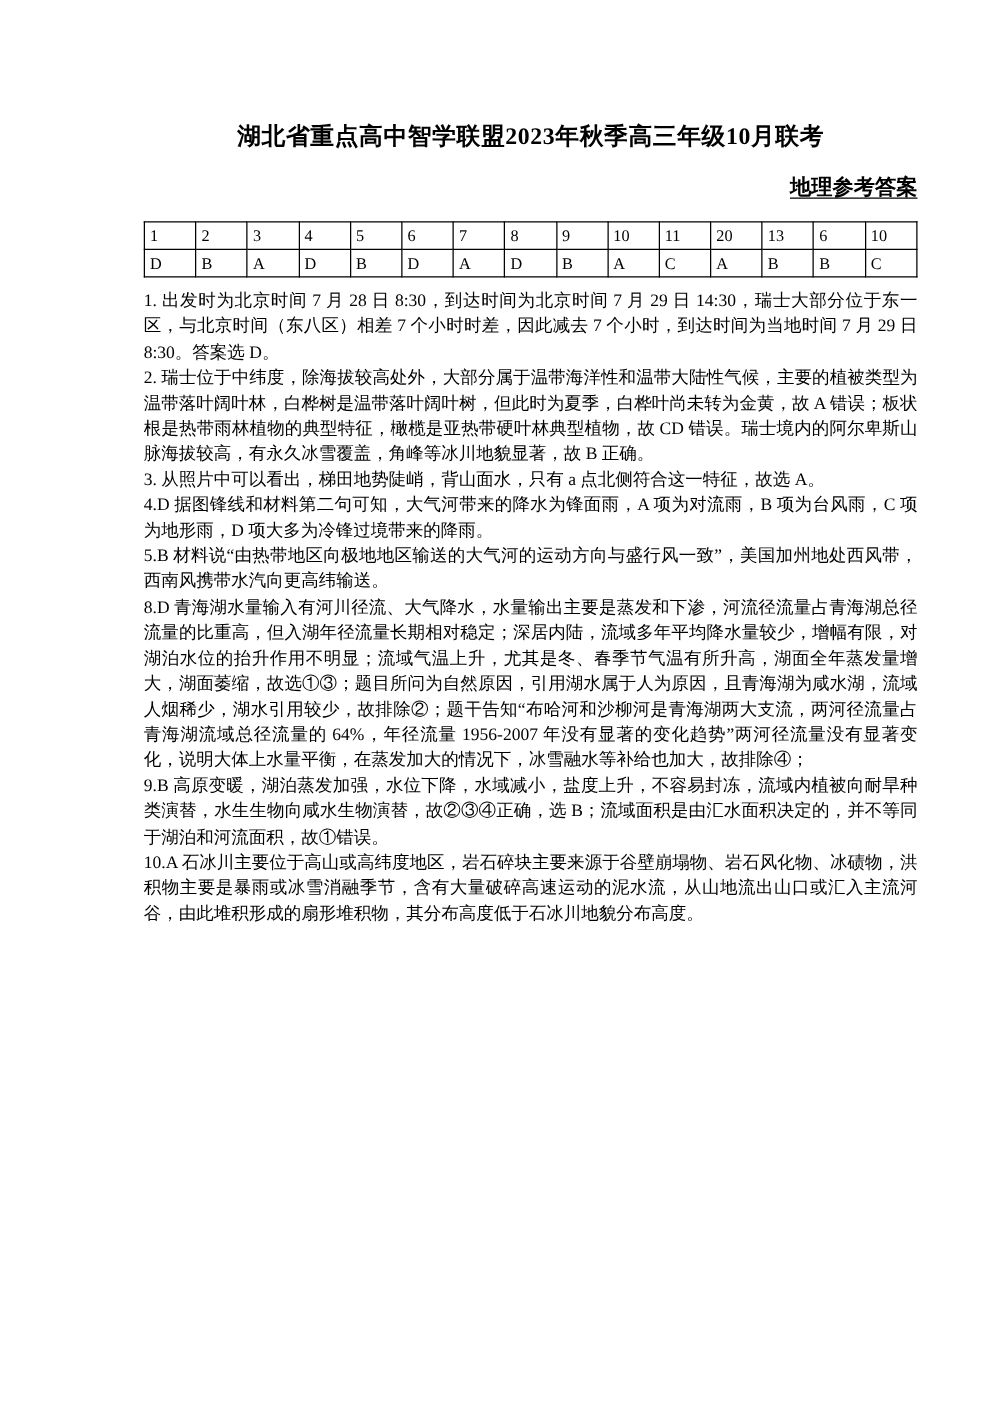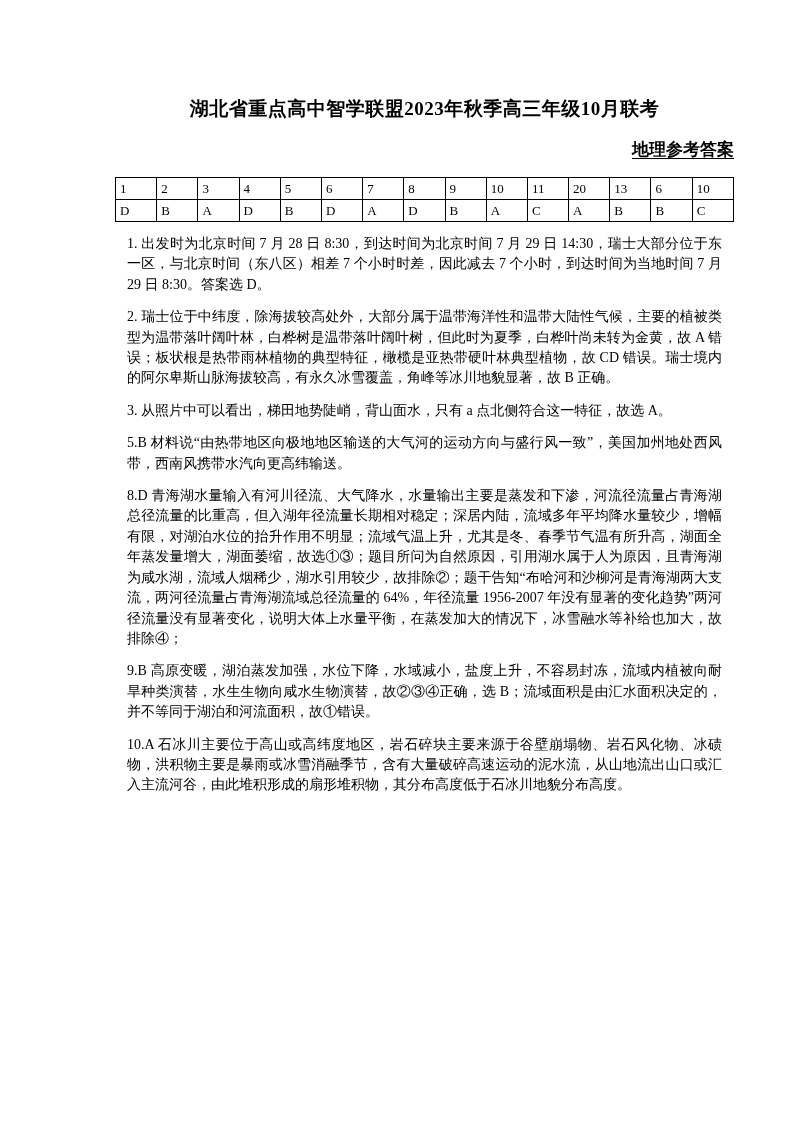--- a/index.html
+++ b/index.html
@@ -46,21 +46,21 @@
     border: 1px solid #000000;
     font-size: 13px;
     line-height: 16px;
     padding: 2px 0 2px 4px;
     height: 17px;
     vertical-align: middle;
     text-align: left;
     font-family: "Liberation Serif", "DejaVu Serif", serif;
   }
   .body p {
-    margin: 12px;
+    margin: 0;
     font-size: 14px;
     line-height: 20.4px;
     text-align: justify;
     text-justify: inter-ideograph;
     word-break: break-all;
   }
 </style>
 </head>
 <body>
 
@@ -106,19 +106,20 @@
         <td>B</td>
         <td>C</td>
       </tr>
     </tbody>
   </table>
 
   <div class="body">
     <p>1.  出发时为北京时间 7 月 28 日 8:30，到达时间为北京时间 7 月 29 日 14:30，瑞士大部分位于东一区，与北京时间（东八区）相差 7 个小时时差，因此减去 7 个小时，到达时间为当地时间 7 月 29 日 8:30。答案选 D。</p>
     <p>2.  瑞士位于中纬度，除海拔较高处外，大部分属于温带海洋性和温带大陆性气候，主要的植被类型为温带落叶阔叶林，白桦树是温带落叶阔叶树，但此时为夏季，白桦叶尚未转为金黄，故 A 错误；板状根是热带雨林植物的典型特征，橄榄是亚热带硬叶林典型植物，故 CD 错误。瑞士境内的阿尔卑斯山脉海拔较高，有永久冰雪覆盖，角峰等冰川地貌显著，故 B 正确。</p>
     <p>3.  从照片中可以看出，梯田地势陡峭，背山面水，只有 a 点北侧符合这一特征，故选 A。</p>
+    <p>4.D 据图锋线和材料第二句可知，大气河带来的降水为锋面雨，A 项为对流雨，B 项为台风雨，C 项为地形雨，D 项大多为冷锋过境带来的降雨。</p>
     <p>5.B 材料说“由热带地区向极地地区输送的大气河的运动方向与盛行风一致”，美国加州地处西风带，西南风携带水汽向更高纬输送。</p>
     <p>8.D 青海湖水量输入有河川径流、大气降水，水量输出主要是蒸发和下渗，河流径流量占青海湖总径流量的比重高，但入湖年径流量长期相对稳定；深居内陆，流域多年平均降水量较少，增幅有限，对湖泊水位的抬升作用不明显；流域气温上升，尤其是冬、春季节气温有所升高，湖面全年蒸发量增大，湖面萎缩，故选①③；题目所问为自然原因，引用湖水属于人为原因，且青海湖为咸水湖，流域人烟稀少，湖水引用较少，故排除②；题干告知“布哈河和沙柳河是青海湖两大支流，两河径流量占青海湖流域总径流量的 64%，年径流量 1956-2007 年没有显著的变化趋势”两河径流量没有显著变化，说明大体上水量平衡，在蒸发加大的情况下，冰雪融水等补给也加大，故排除④；</p>
     <p>9.B 高原变暖，湖泊蒸发加强，水位下降，水域减小，盐度上升，不容易封冻，流域内植被向耐旱种类演替，水生生物向咸水生物演替，故②③④正确，选 B；流域面积是由汇水面积决定的，并不等同于湖泊和河流面积，故①错误。</p>
     <p>10.A  石冰川主要位于高山或高纬度地区，岩石碎块主要来源于谷壁崩塌物、岩石风化物、冰碛物，洪积物主要是暴雨或冰雪消融季节，含有大量破碎高速运动的泥水流，从山地流出山口或汇入主流河谷，由此堆积形成的扇形堆积物，其分布高度低于石冰川地貌分布高度。</p>
   </div>
 
 </div>
 
 </body></html>

